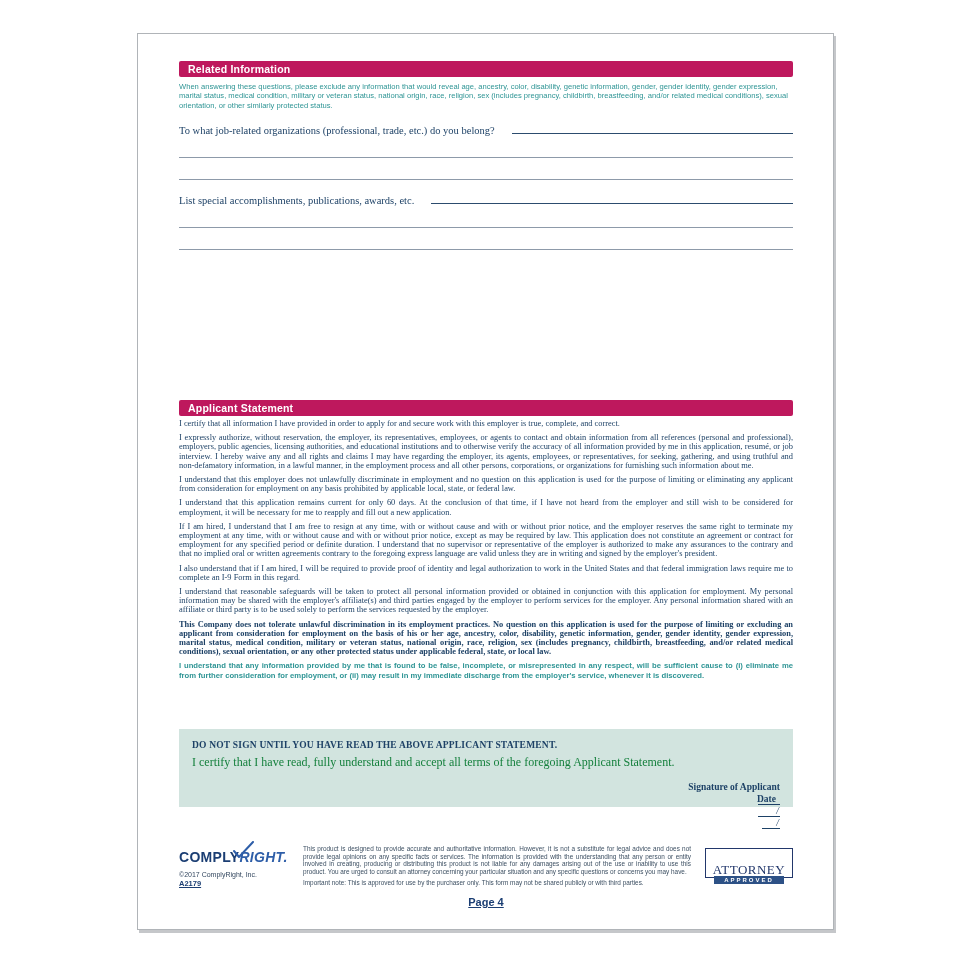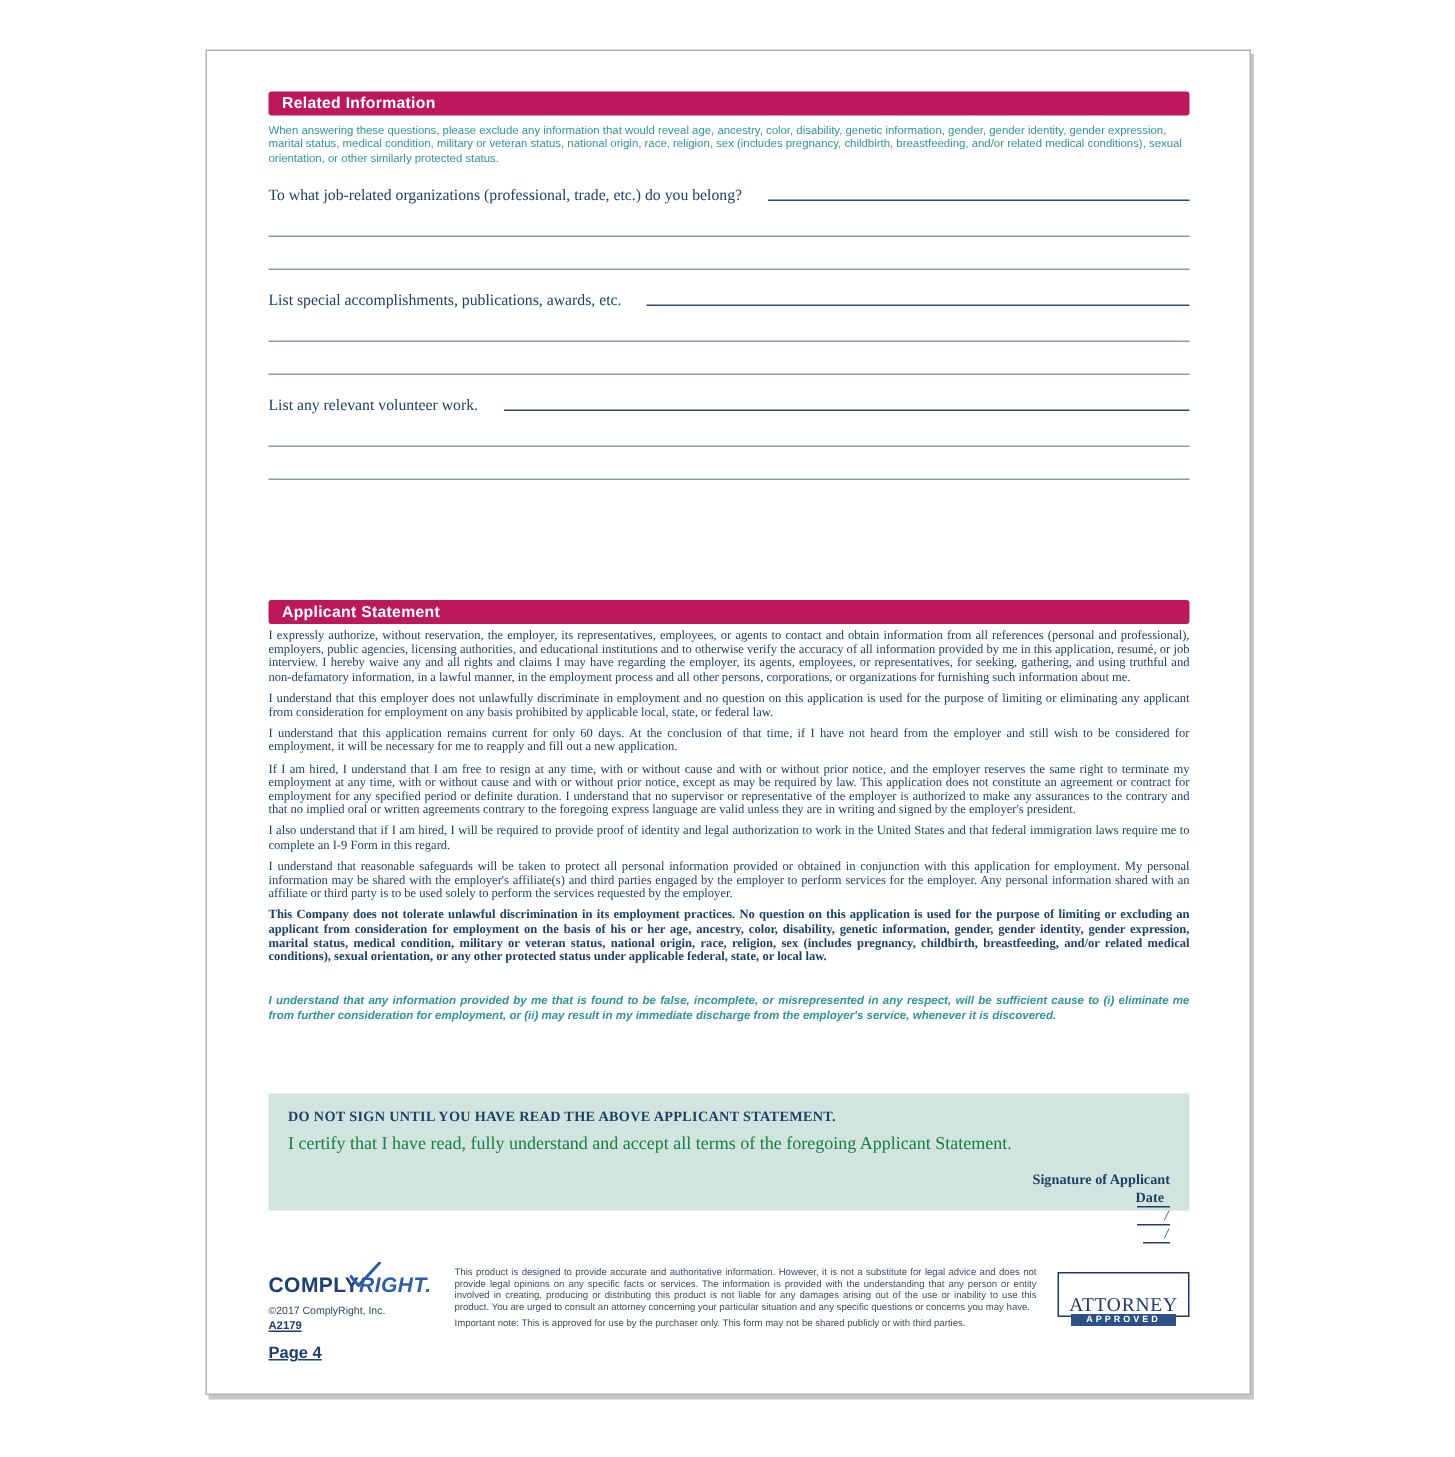--- a/index.html
+++ b/index.html
@@ -38,21 +38,21 @@
   .rule    { height:22px; border-bottom:1px solid #8d9aa9; }
 
   .stmts { position:absolute; top:385px; left:0; width:614px; }
   .stmt {
     margin:0 0 5px 0; font:8.4px "Liberation Serif", serif;
     line-height:9.2px; color:#1d4166; text-align:justify;
   }
   .stmt.bold { font-weight:bold; }
   .stmt.teal-bold {
     font-family:"Liberation Sans", sans-serif; font-size:7.7px;
-    font-weight:bold; color:#2f9595; line-height:9.4px; margin-top:20px;font-style:italic;
+    font-weight:bold; color:#2f9595; line-height:9.4px; margin-top:5px;
   }
 
   .sign-box {
     position:absolute; top:695px; left:0; width:614px; height:78px;
     background:#d2e4df; padding:11px 13px;
   }
   .warn    { font:bold 9.5px "Liberation Serif", serif; color:#1d4166; letter-spacing:.2px; }
   .certify { font:12px "Liberation Serif", serif; color:#15803d; margin-top:5px; }
   .sig-row { display:flex; align-items:flex-end; margin-top:12px;
              font:bold 9.5px "Liberation Serif", serif; color:#1d4166;flex-direction:column; }
@@ -82,21 +82,21 @@
   }
   .badge-top {
     font:13px "Liberation Serif", serif; color:#22376b; letter-spacing:.5px; line-height:13px;
   }
   .badge-bottom {
     width:70px; margin:0 auto; background:#2d5186; color:#ffffff;
     font:bold 6px "Liberation Sans", sans-serif; letter-spacing:2px; padding:1px 0;
   }
 
   .page-num {
-    position:absolute; top:862px; left:0; width:614px; 
+    position:absolute; top:862px; left:0; width:614px; text-align:center;
     font:bold 11px "Liberation Sans", sans-serif; color:#1b3e73;text-decoration:underline;
   }
 </style>
 </head>
 <body>
 
 <div class="sheet">
   <div class="content">
 
     <div class="section-bar bar-related">
@@ -117,36 +117,29 @@
 
       <div class="question">
         <div class="q-row">
           <span class="q-label">List special accomplishments, publications, awards, etc.</span>
           <span class="q-line"></span>
         </div>
         <div class="rule"></div>
         <div class="rule"></div>
       </div>
 
-      <div class="question">
-        <div class="q-row">
-          <span class="q-label">List any relevant volunteer work.</span>
-          <span class="q-line"></span>
-        </div>
-        <div class="rule"></div>
-        <div class="rule"></div>
-      </div>
 
     </div>
 
     <div class="section-bar bar-statement">
       <span>Applicant Statement</span>
     </div>
 
     <div class="stmts">
+      <p class="stmt">I certify that all information I have provided in order to apply for and secure work with this employer is true, complete, and correct.</p>
       <p class="stmt">I expressly authorize, without reservation, the employer, its representatives, employees, or agents to contact and obtain information from all references (personal and professional), employers, public agencies, licensing authorities, and educational institutions and to otherwise verify the accuracy of all information provided by me in this application, resumé, or job interview. I hereby waive any and all rights and claims I may have regarding the employer, its agents, employees, or representatives, for seeking, gathering, and using truthful and non-defamatory information, in a lawful manner, in the employment process and all other persons, corporations, or organizations for furnishing such information about me.</p>
       <p class="stmt">I understand that this employer does not unlawfully discriminate in employment and no question on this application is used for the purpose of limiting or eliminating any applicant from consideration for employment on any basis prohibited by applicable local, state, or federal law.</p>
       <p class="stmt">I understand that this application remains current for only 60 days. At the conclusion of that time, if I have not heard from the employer and still wish to be considered for employment, it will be necessary for me to reapply and fill out a new application.</p>
       <p class="stmt">If I am hired, I understand that I am free to resign at any time, with or without cause and with or without prior notice, and the employer reserves the same right to terminate my employment at any time, with or without cause and with or without prior notice, except as may be required by law. This application does not constitute an agreement or contract for employment for any specified period or definite duration. I understand that no supervisor or representative of the employer is authorized to make any assurances to the contrary and that no implied oral or written agreements contrary to the foregoing express language are valid unless they are in writing and signed by the employer's president.</p>
       <p class="stmt">I also understand that if I am hired, I will be required to provide proof of identity and legal authorization to work in the United States and that federal immigration laws require me to complete an I-9 Form in this regard.</p>
       <p class="stmt">I understand that reasonable safeguards will be taken to protect all personal information provided or obtained in conjunction with this application for employment. My personal information may be shared with the employer's affiliate(s) and third parties engaged by the employer to perform services for the employer. Any personal information shared with an affiliate or third party is to be used solely to perform the services requested by the employer.</p>
       <p class="stmt bold">This Company does not tolerate unlawful discrimination in its employment practices. No question on this application is used for the purpose of limiting or excluding an applicant from consideration for employment on the basis of his or her age, ancestry, color, disability, genetic information, gender, gender identity, gender expression, marital status, medical condition, military or veteran status, national origin, race, religion, sex (includes pregnancy, childbirth, breastfeeding, and/or related medical conditions), sexual orientation, or any other protected status under applicable federal, state, or local law.</p>
       <p class="stmt teal-bold">I understand that any information provided by me that is found to be false, incomplete, or misrepresented in any respect, will be sufficient cause to (i) eliminate me from further consideration for employment, or (ii) may result in my immediate discharge from the employer's service, whenever it is discovered.</p>
     </div>
 

